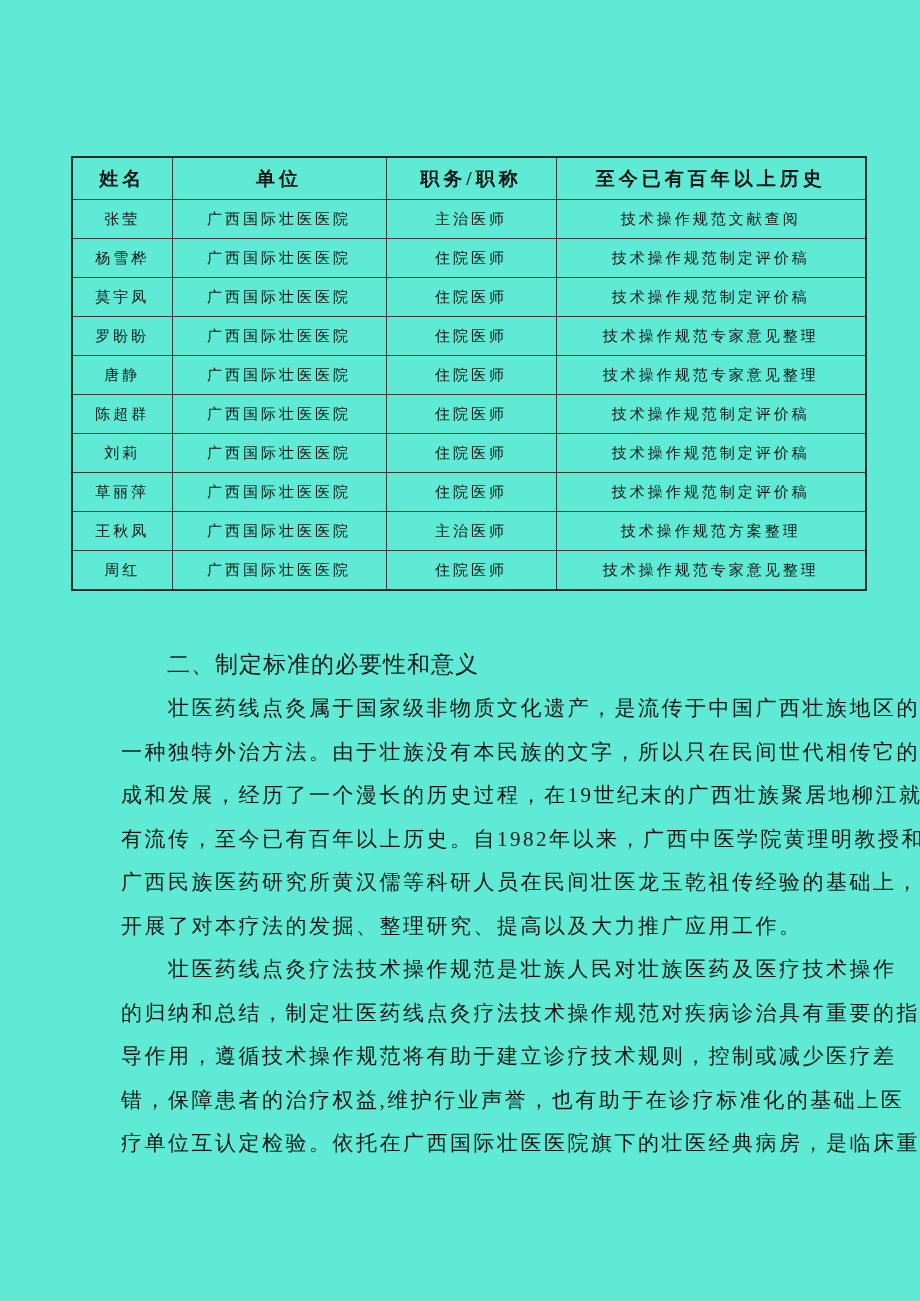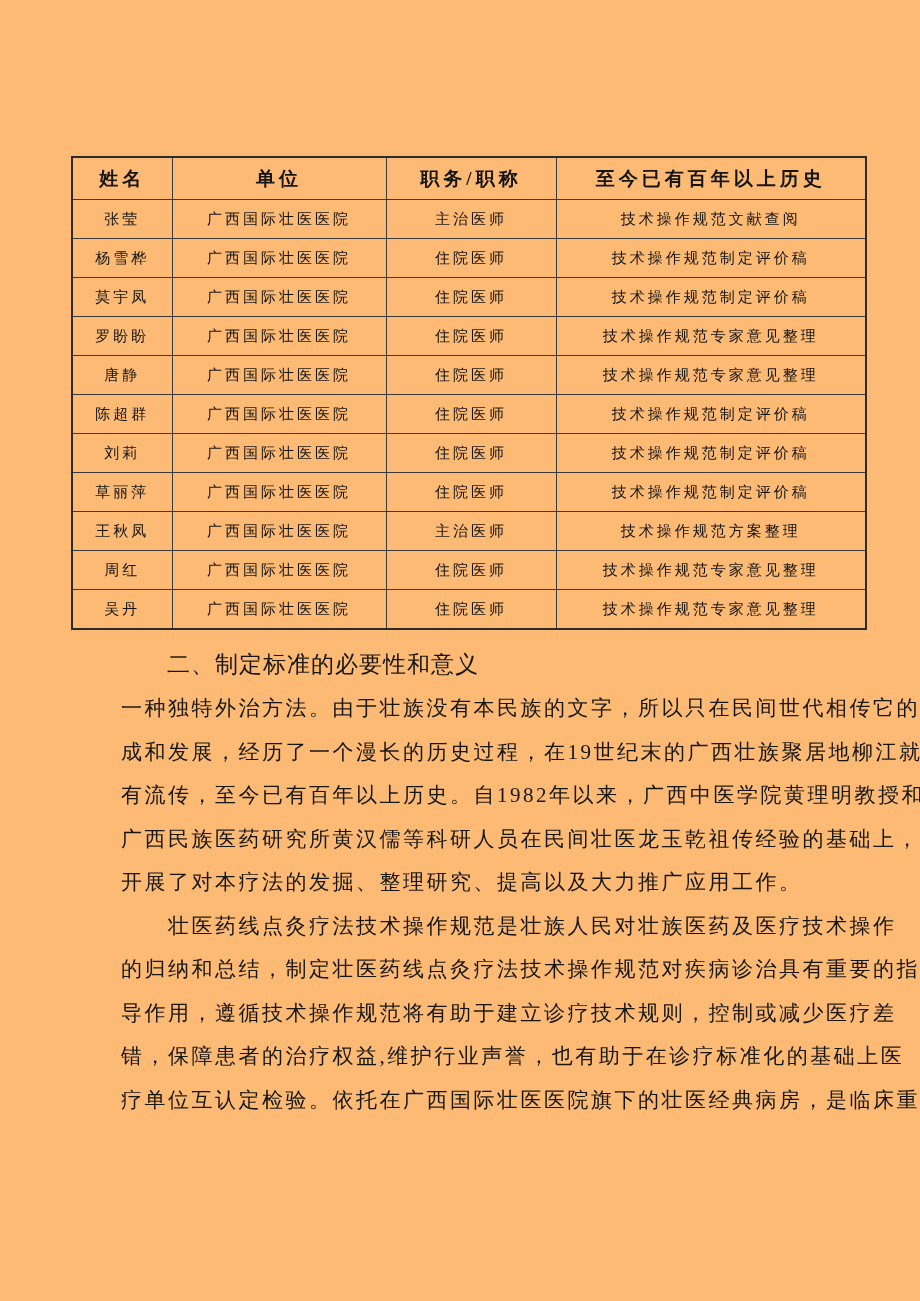--- a/index.html
+++ b/index.html
@@ -4,21 +4,21 @@
 <style>
   html, body {
     margin: 0;
     padding: 0;
     background: #ffffff;
   }
   .page {
     position: relative;
     width: 920px;
     height: 1301px;
-    background: #fdba74;
+    background: #5eead4;
     overflow: hidden;
     font-family: "Liberation Serif", serif;
     color: #141414;
   }
 
   
   table.contributors {
     position: absolute;
     left: 71px;
     top: 156px;
@@ -153,32 +153,27 @@
           <td>广西国际壮医医院</td>
           <td>主治医师</td>
           <td>技术操作规范方案整理</td>
         </tr>
         <tr>
           <td>周红</td>
           <td>广西国际壮医医院</td>
           <td>住院医师</td>
           <td>技术操作规范专家意见整理</td>
         </tr>
-        <tr>
-          <td>吴丹</td>
-          <td>广西国际壮医医院</td>
-          <td>住院医师</td>
-          <td>技术操作规范专家意见整理</td>
-        </tr>
       </tbody>
   </table>
 
   <h2 class="section-heading">二、制定标准的必要性和意义</h2>
 
   <div class="body-text">
+      <div class="line">　　壮医药线点灸属于国家级非物质文化遗产，是流传于中国广西壮族地区的</div>
       <div class="line">一种独特外治方法。由于壮族没有本民族的文字，所以只在民间世代相传它的形</div>
       <div class="line">成和发展，经历了一个漫长的历史过程，在19世纪末的广西壮族聚居地柳江就</div>
       <div class="line">有流传，至今已有百年以上历史。自1982年以来，广西中医学院黄理明教授和</div>
       <div class="line">广西民族医药研究所黄汉儒等科研人员在民间壮医龙玉乾祖传经验的基础上，</div>
       <div class="line">开展了对本疗法的发掘、整理研究、提高以及大力推广应用工作。</div>
       <div class="line">　　壮医药线点灸疗法技术操作规范是壮族人民对壮族医药及医疗技术操作</div>
       <div class="line">的归纳和总结，制定壮医药线点灸疗法技术操作规范对疾病诊治具有重要的指</div>
       <div class="line">导作用，遵循技术操作规范将有助于建立诊疗技术规则，控制或减少医疗差</div>
       <div class="line">错，保障患者的治疗权益,维护行业声誉，也有助于在诊疗标准化的基础上医</div>
       <div class="line">疗单位互认定检验。依托在广西国际壮医医院旗下的壮医经典病房，是临床重</div>

